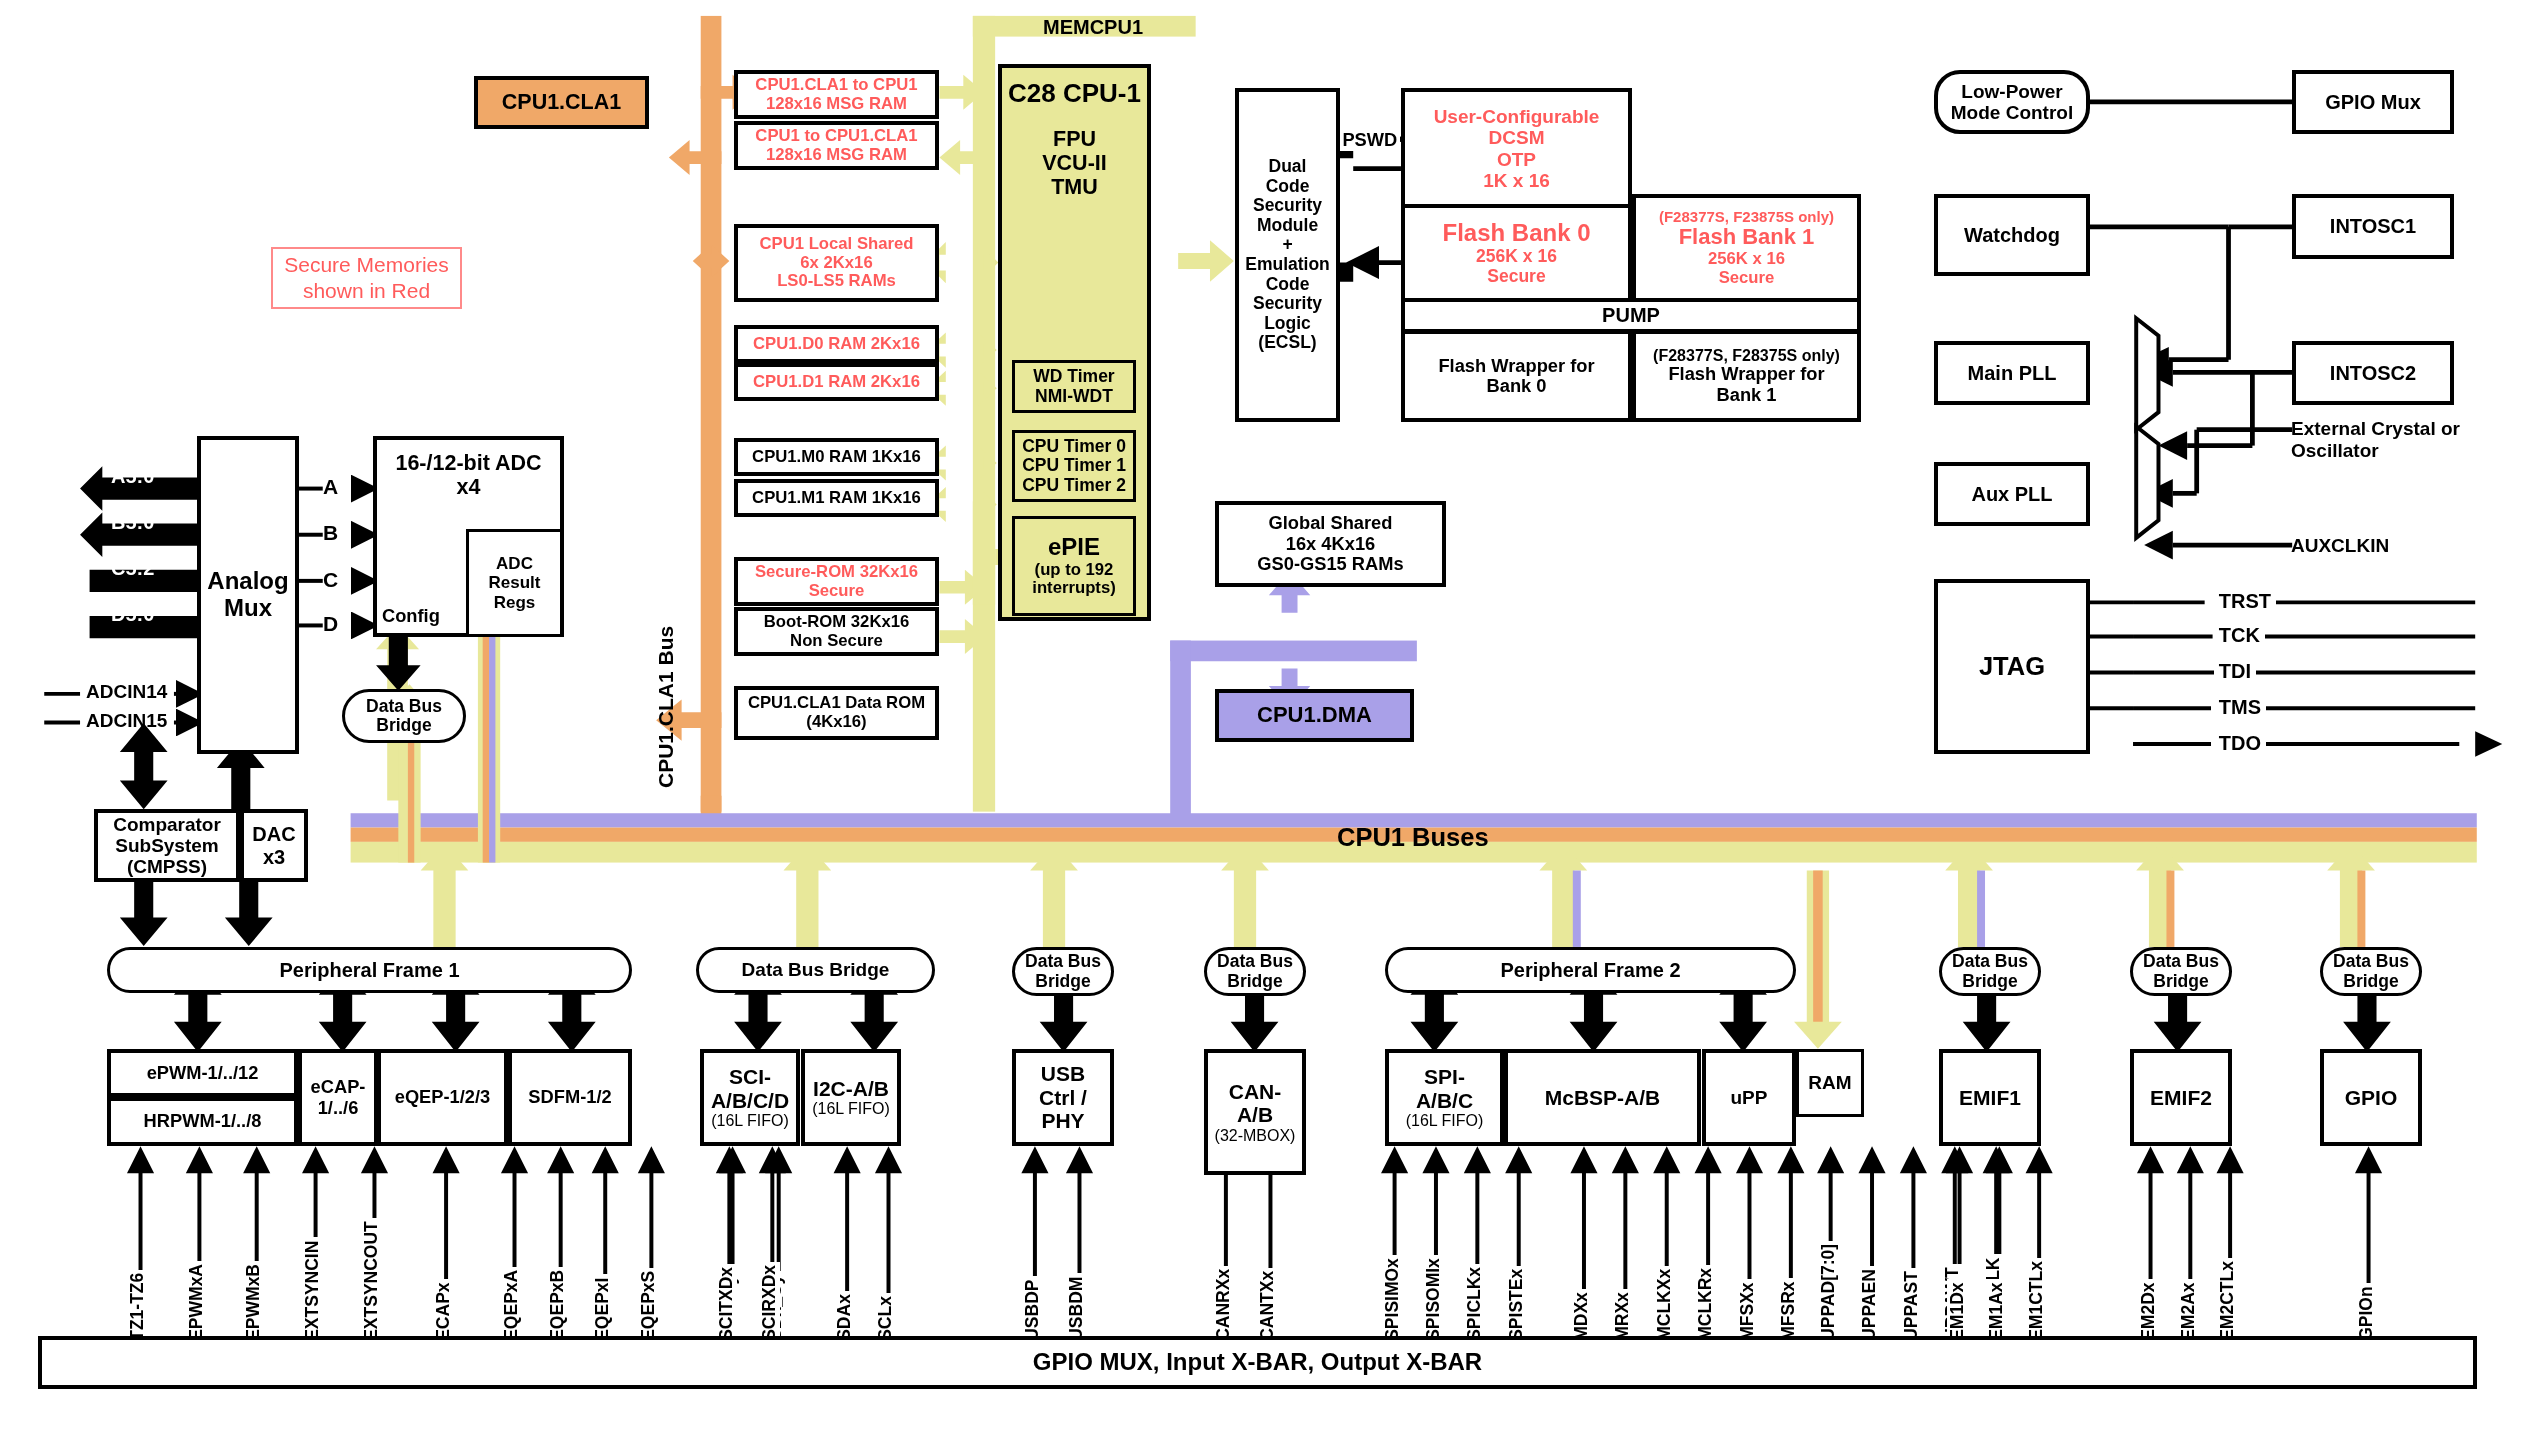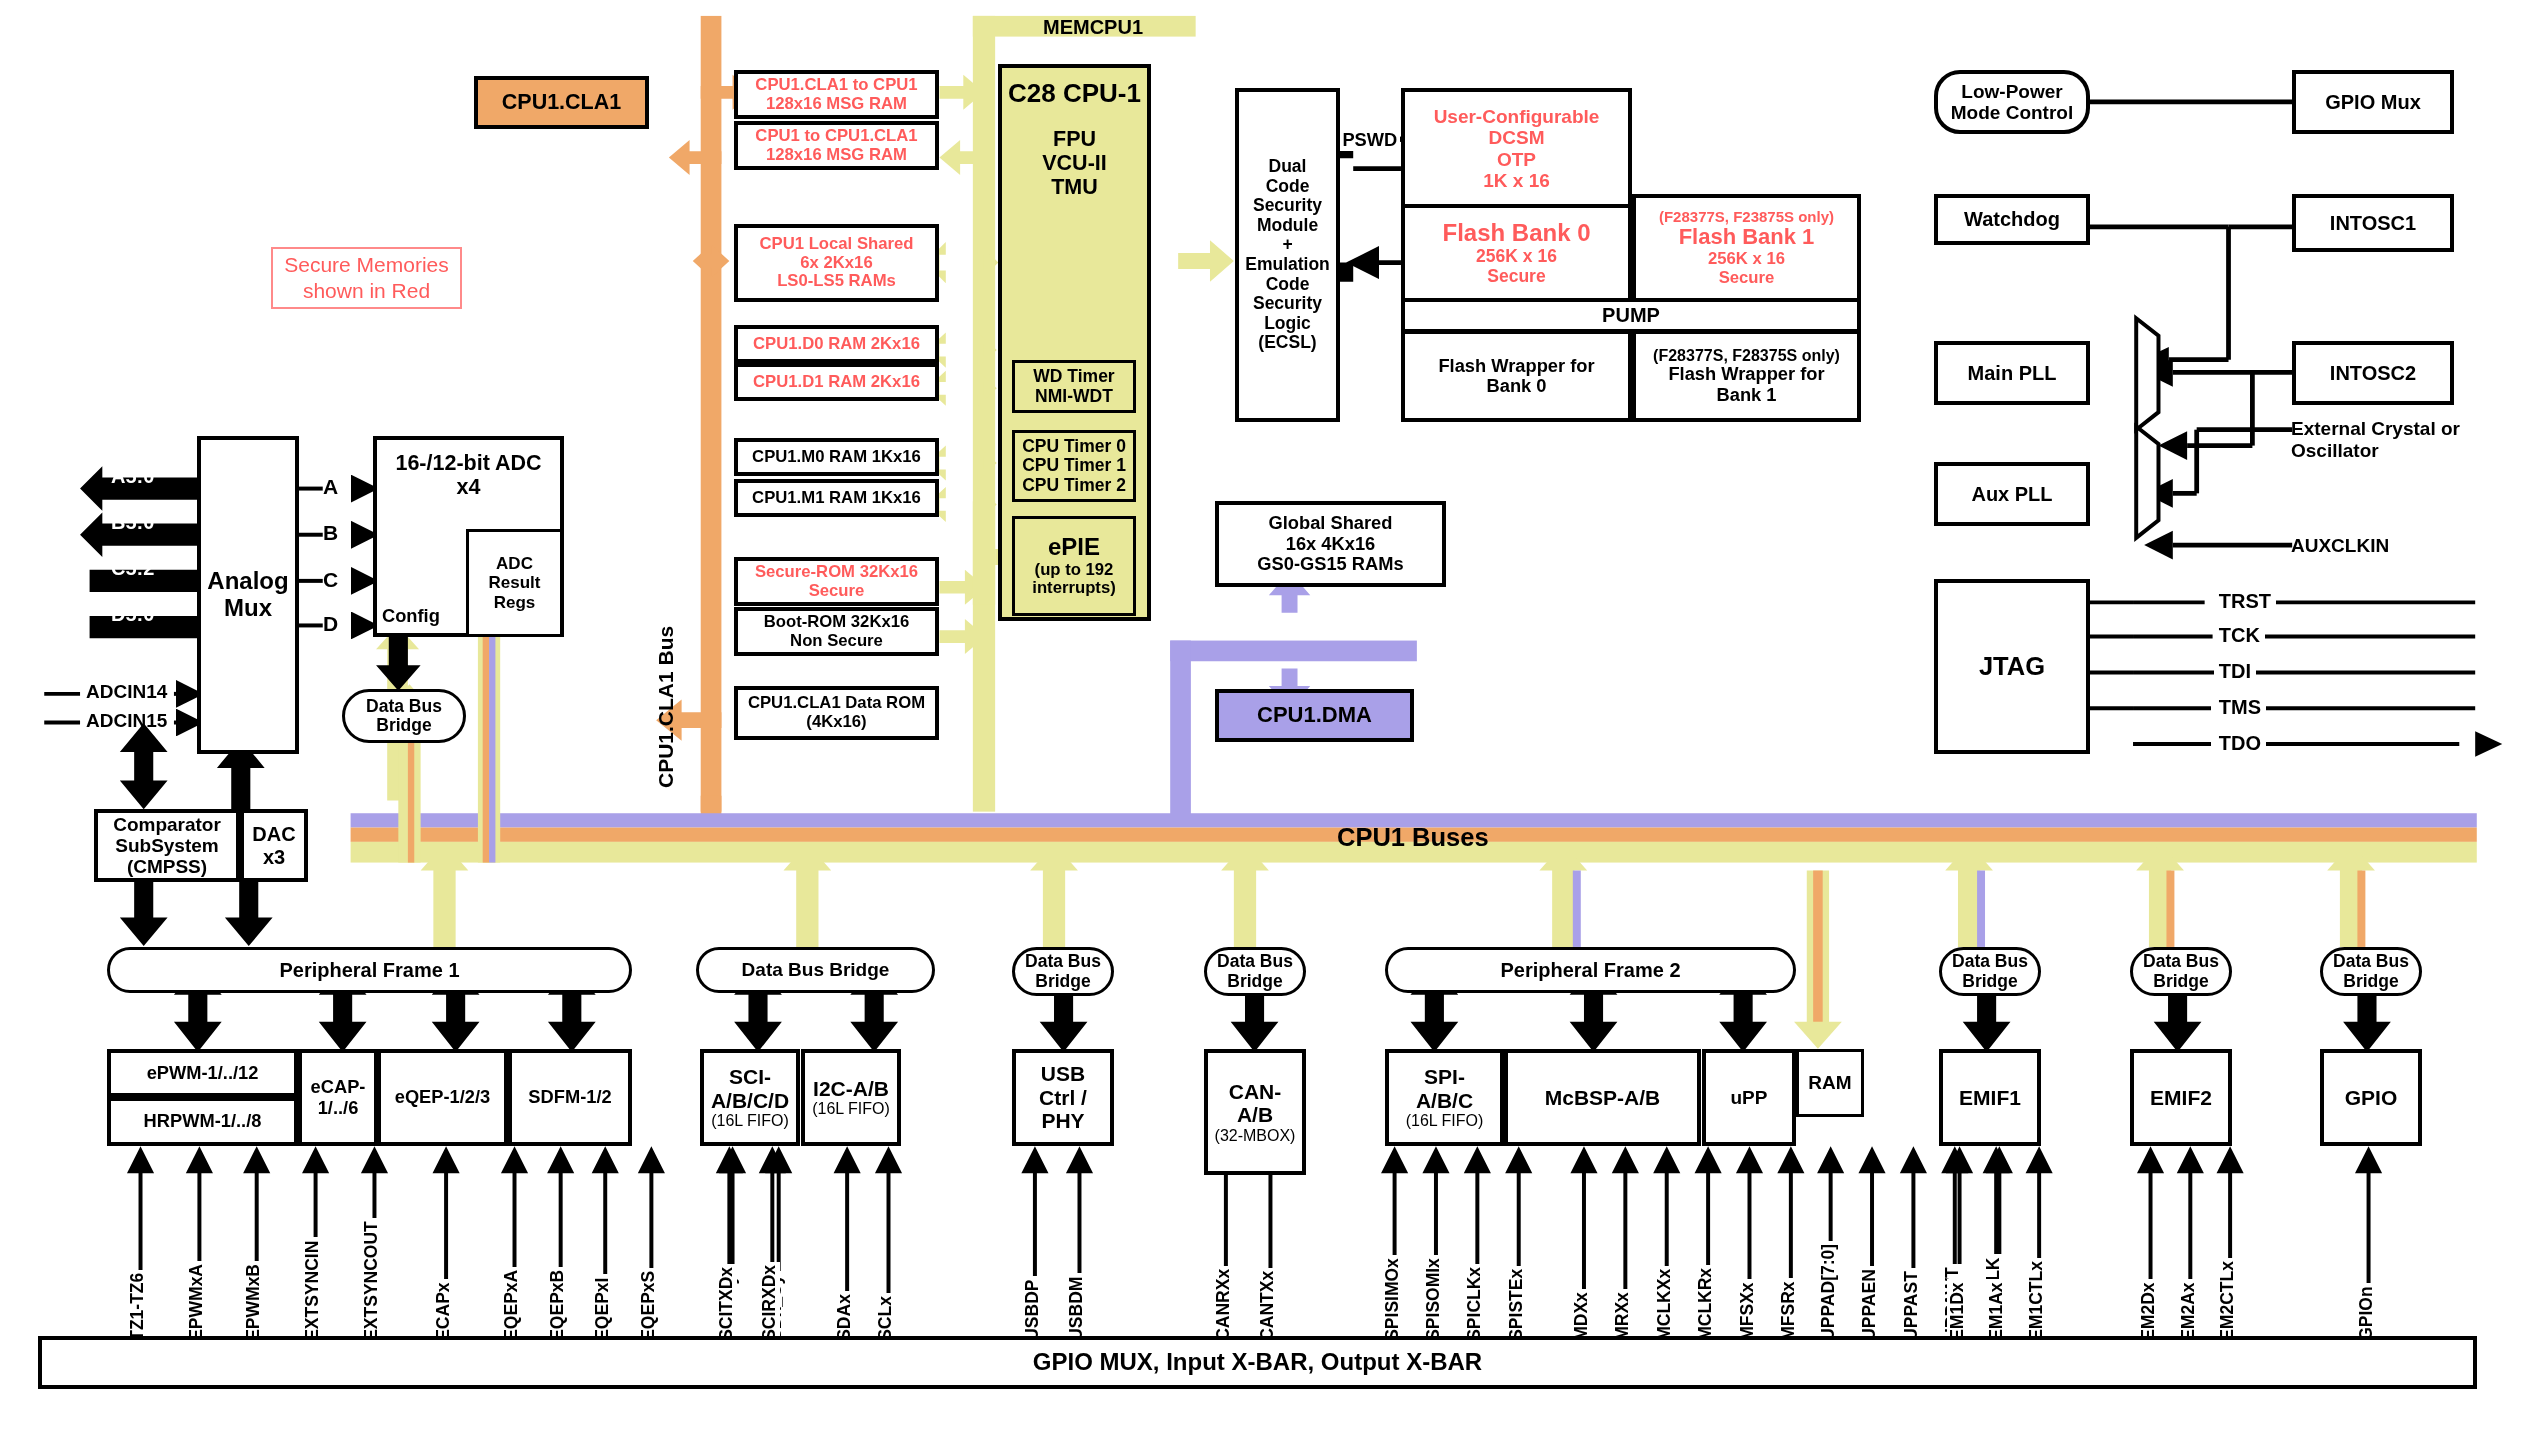--- a/index.html
+++ b/index.html
@@ -498,24 +498,24 @@
 
   <div class="bx" style="left:1934px;top:70px;width:156px;height:64px;font-size:19px;border-radius:26px;">
     <span class="ml">
         <div>Low-Power</div>
         <div>Mode Control</div>
       </span>
   </div>
   <div class="bx" style="left:2292px;top:70px;width:162px;height:64px;font-size:20px;">
     <span>GPIO Mux</span>
   </div>
-  <div class="bx" style="left:1934px;top:194px;width:156px;height:51px;font-size:20px;">
+  <div class="bx" style="left:1934px;top:194px;width:156px;height:82px;font-size:20px;">
     <span>Watchdog</span>
   </div>
-  <div class="bx" style="left:2292px;top:194px;width:162px;height:58px;font-size:20px;">
+  <div class="bx" style="left:2292px;top:194px;width:162px;height:65px;font-size:20px;">
     <span>INTOSC1</span>
   </div>
   <div class="bx" style="left:1934px;top:341px;width:156px;height:64px;font-size:20px;">
     <span>Main PLL</span>
   </div>
   <div class="bx" style="left:2292px;top:341px;width:162px;height:64px;font-size:20px;">
     <span>INTOSC2</span>
   </div>
   <div class="bx" style="left:1934px;top:462px;width:156px;height:64px;font-size:20px;">
     <span>Aux PLL</span>

